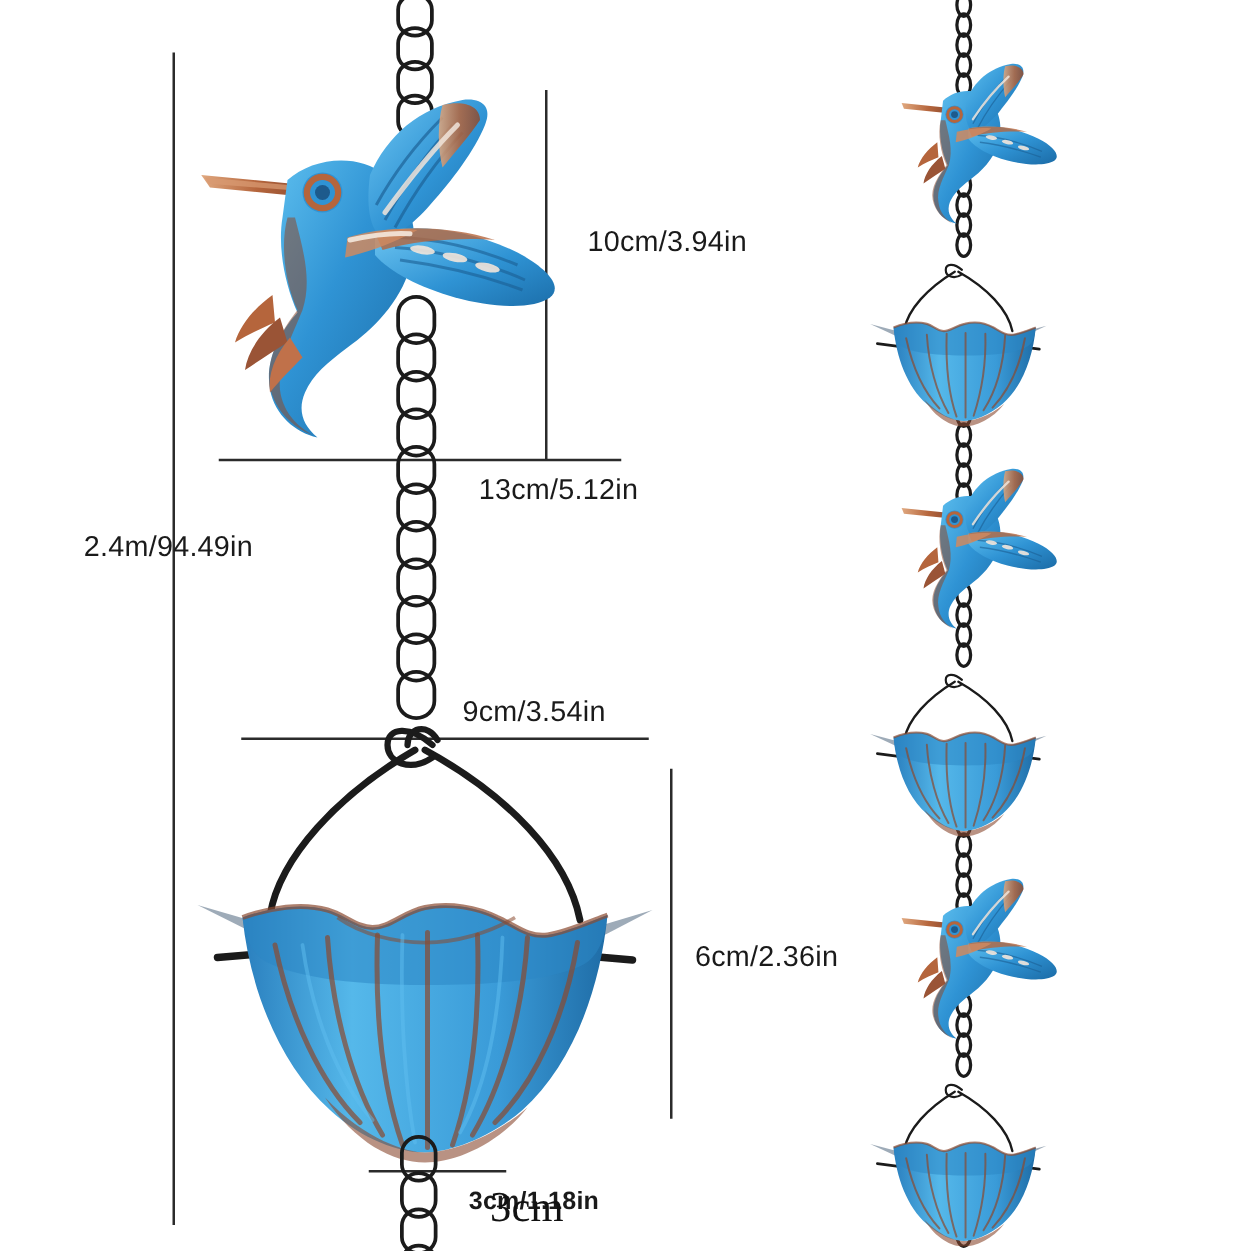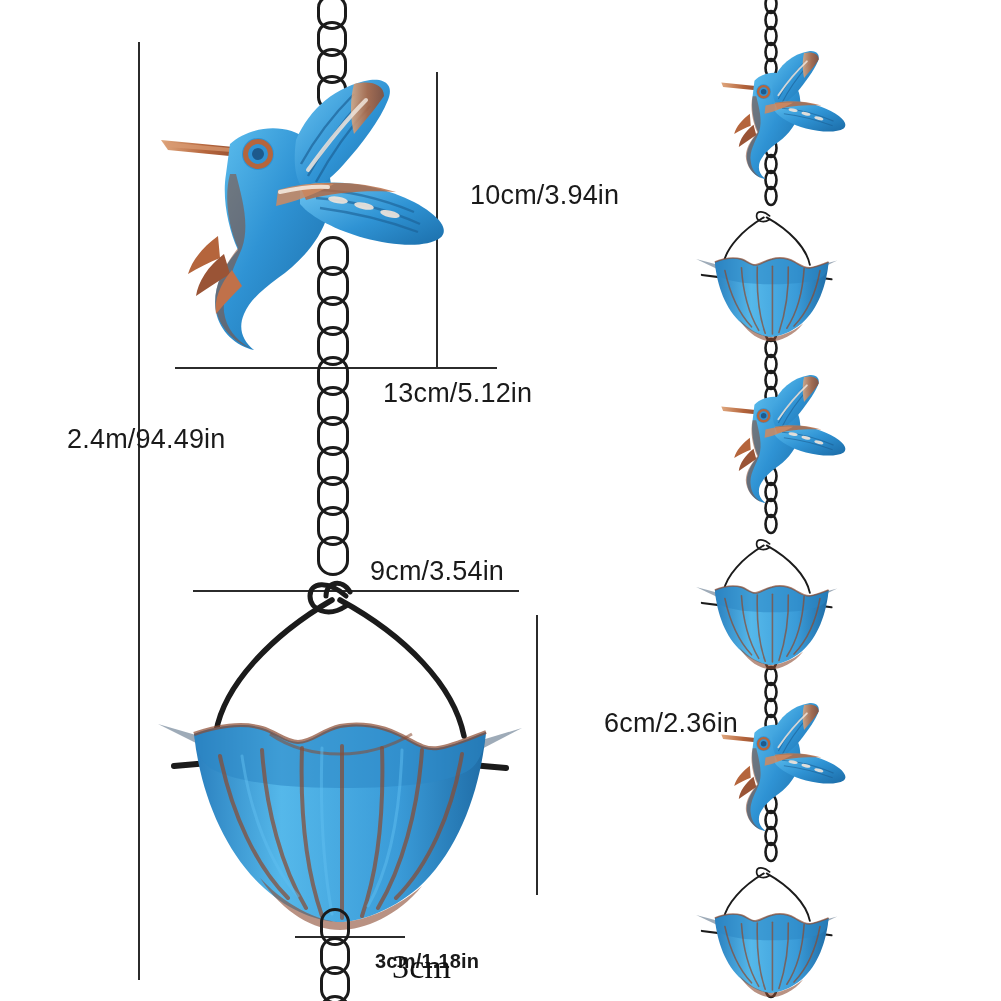--- a/index.html
+++ b/index.html
@@ -1,20 +1,20 @@
 <!DOCTYPE html>
 <html><head>
 <meta charset="utf-8">
 <style>
   html,body{margin:0;padding:0;background:#ffffff;}
   body{width:1001px;height:1001px;font-family:"Liberation Sans",sans-serif;}
   #stage{position:relative;width:1001px;height:1001px;background:#fff;overflow:hidden;}
 
   .dim-label{position:absolute;color:#1a1a1a;font-family:"Liberation Sans",sans-serif;
-             font-size:27px;letter-spacing:.2px;white-space:nowrap;}
+             font-size:23px;letter-spacing:.2px;white-space:nowrap;}
   .dim-label.small{font-size:20px;}
   .dim-label.serif-over{font-family:"Liberation Serif",serif;font-size:34px;color:#111;}
 
   .vline{position:absolute;width:2px;background:#2b2b2b;}
   .hline{position:absolute;height:2px;background:#2b2b2b;}
 
   
   .chain{position:absolute;display:flex;flex-direction:column;align-items:center;}
   .link{border:3.2px solid #1b1b1b;border-radius:50%/38%;background:transparent;}
 
@@ -39,21 +39,21 @@
   <div class="vline" style="left:436px;top:72px;height:296px;"></div>
   <div class="dim-label" style="left:470px;top:180px;">10cm/3.94in</div>
 
   <div class="hline" style="left:175px;top:367px;width:322px;"></div>
   <div class="dim-label" style="left:383px;top:378px;text-align:right;">13cm/5.12in</div>
 
   <div class="hline" style="left:193px;top:590px;width:326px;"></div>
   <div class="dim-label" style="left:370px;top:556px;">9cm/3.54in</div>
 
   <div class="vline" style="left:536px;top:615px;height:280px;"></div>
-  <div class="dim-label" style="left:556px;top:708px;margin-left:48px;">6cm/2.36in</div>
+  <div class="dim-label" style="left:556px;top:752px;">6cm/2.36in</div>
 
   <div class="hline" style="left:295px;top:936px;width:110px;"></div>
   <div class="dim-label small" style="left:375px;top:950px;font-weight:bold;">3cm/1.18in</div>
   <div class="dim-label serif-over" style="left:392px;top:948px;">3cm</div>
 
   <div class="chain" style="left:317px;top:-6px;">
     <div class="link" style="width:24px;height:30px;margin-bottom:-9px;"></div>
     <div class="link" style="width:24px;height:30px;margin-bottom:-9px;"></div>
     <div class="link" style="width:24px;height:30px;margin-bottom:-9px;"></div>
     <div class="link" style="width:24px;height:30px;margin-bottom:-9px;"></div>

